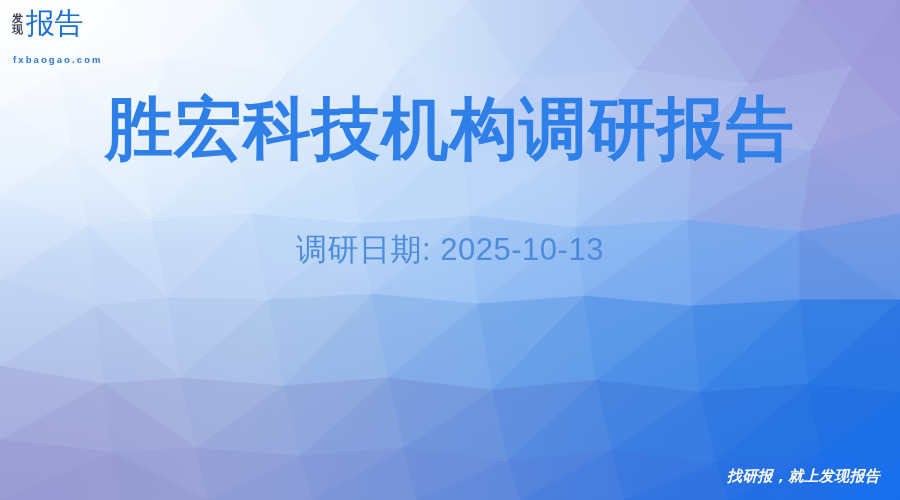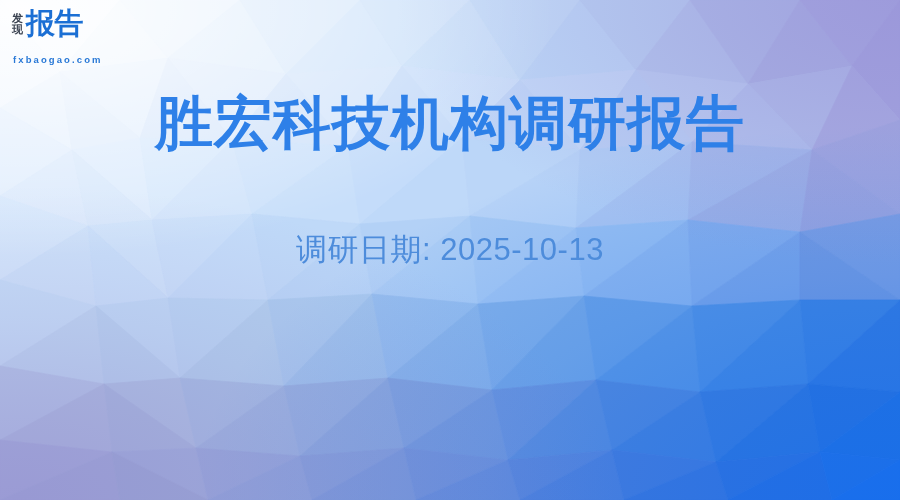--- a/index.html
+++ b/index.html
@@ -62,42 +62,42 @@
     padding-top: 1px;
   }
   .logo-stack span {
     font-size: 11px;
     font-weight: 700;
     color: #3c4452;
     letter-spacing: 0px;
   }
   .logo-main {
     font-size: 29px;
-    font-weight: 700;
+    font-weight: 400;
     color: #1b6fd4;
     letter-spacing: -0.5px;
     line-height: 1;
   }
   .logo-url {
     font-size: 9.5px;
     font-weight: 700;
     color: #2878d6;
     letter-spacing: 2.1px;
     margin-top: 16px;
     margin-left: 1px;
   }
 
   
   .title {
     position: absolute;
     left: 0;
     right: 0;
     top: 92px;
     text-align: center;
-    font-size: 58px;
+    font-size: 68px;
     font-weight: 900;
     color: #2e80e8;
     letter-spacing: 1px;
     line-height: 1.08;
     z-index: 4;
   }
 
   .subtitle {
     position: absolute;
     left: 0;
@@ -269,14 +269,15 @@
       </div>
       <div class="logo-main">报告</div>
     </div>
     <div class="logo-url">fxbaogao.com</div>
   </div>
 
   <div class="title">胜宏科技机构调研报告</div>
 
   <div class="subtitle">调研日期: 2025-10-13</div>
 
+  <div class="tagline">找研报，就上发现报告</div>
 
 </div>
 
 </body></html>

